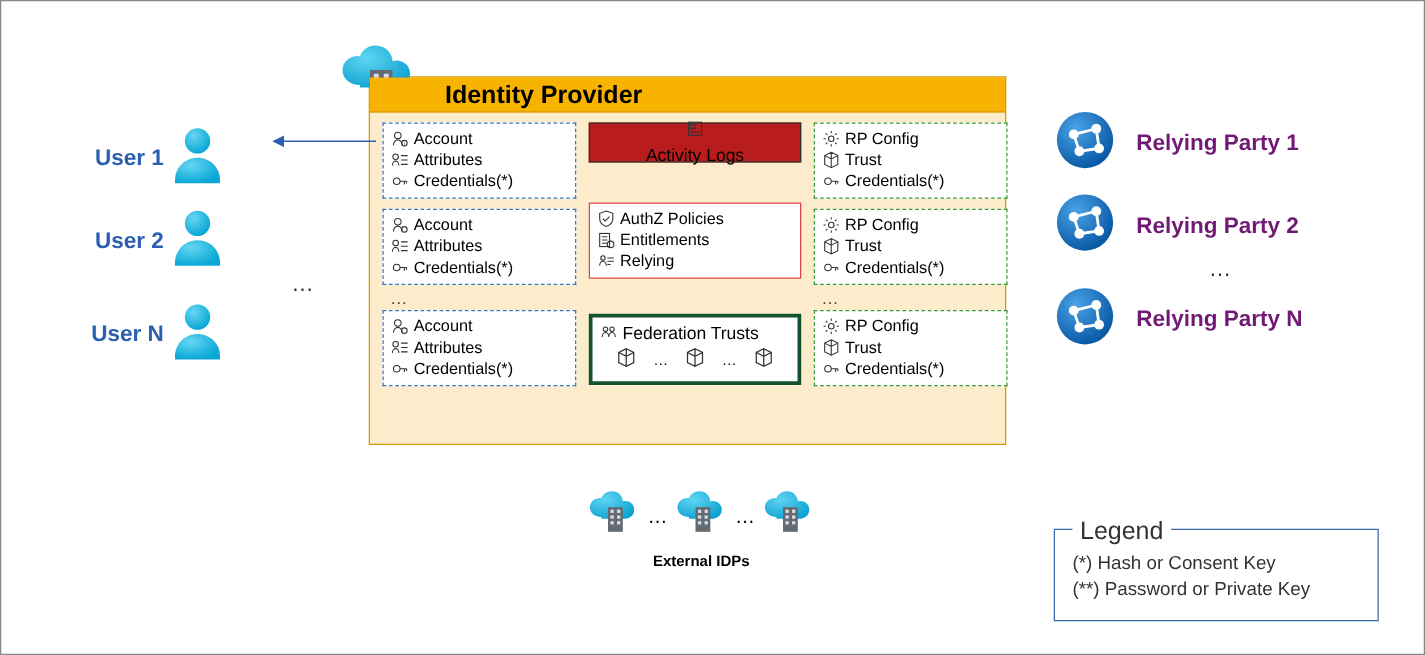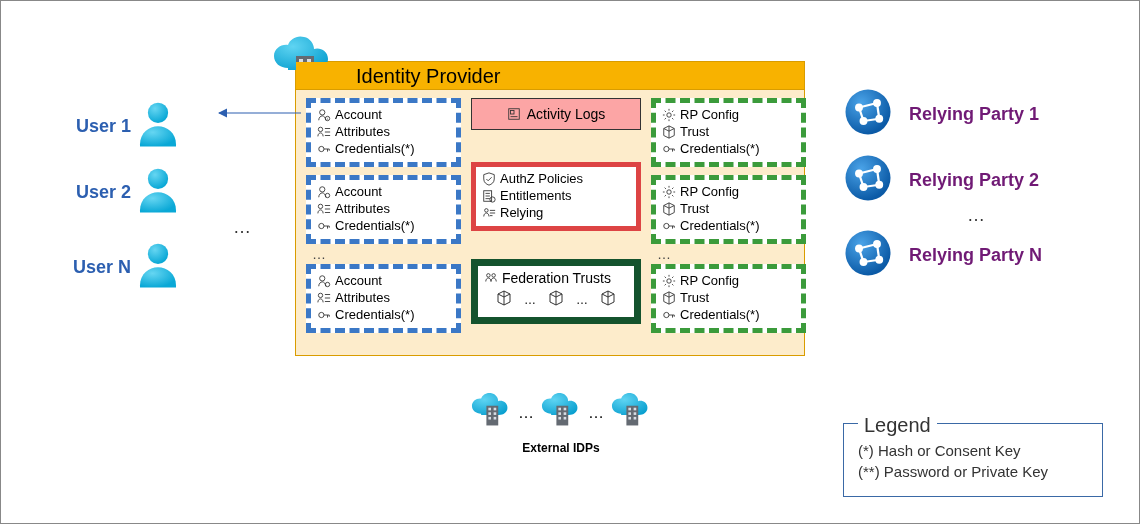--- a/index.html
+++ b/index.html
@@ -18,38 +18,38 @@
   
   .rp-col { position: absolute; right: 30px; top: 80px; width: 270px; }
   .rp-row { display: flex; align-items: center; height: 66px; }
   .rp-label { color: #701a75; font-weight: 700; font-size: 18px; margin-left: 14px; }
   .rp-dots { text-align: center; color: #333; font-size: 18px; margin-top:-8px; margin-bottom:-4px;}
 
   
   .idp { position: absolute; left: 294px; top: 60px; width: 510px; height: 295px;
          border: 1px solid #d99c00; background: #fdeccb; }
   .idp-header { position: relative; height: 28px; background: #f8b200; border-bottom: 1px solid #d99c00;
-                font-size: 20px; font-weight: 400; padding-left: 60px; line-height: 28px; }
+                font-size: 20px; font-weight: 700; padding-left: 60px; line-height: 28px; }
   .idp-body { display: grid; grid-template-columns: 155px 170px 155px;
               gap: 10px; padding: 8px 10px 10px 10px; position: relative; }
 
-  .info-box { border: 5px solid #a21caf; background: #fff; padding: 3px 6px 5px 6px; font-size: 13px; }
+  .info-box { border: 1px solid #a21caf; background: #fff; padding: 3px 6px 5px 6px; font-size: 13px; }
   .info-box.user { border-style: dashed; border-color: #3b78c6; }
   .info-box.rp   { border-style: dashed; border-color: #3b9b3b; }
   .info-box.red  { border-style: solid; border-color: #d44; position: relative; }
   .info-box.red::before { content:""; position:absolute; left:6px; top:6px; right:-6px; bottom:-6px;
                           border:1px solid #d44; z-index:-1; background:#fff; }
   .info-row { display: flex; align-items: center; gap: 4px; line-height: 17px; }
   .info-row .mini-icon { width: 14px; flex-shrink: 0; text-align: center; }
   .col-dots { font-size: 14px; color: #444; padding: 2px 0 2px 6px; }
 
-  .small-box { border: 1px solid #333; background: #fca5a5; height: 32px;
+  .small-box { border: 1px solid #333; background: #b91c1c; height: 32px;
                display: flex; align-items: center; justify-content: center; gap: 6px;
-               padding: 0 8px; font-size: 14px; margin-bottom: 10px; }
-  .fed-box { border:7px solid #14532d; background:#fff; font-size:14px; padding:4px 6px 8px 6px; }
+               padding: 0 8px; font-size: 14px; margin-bottom: 10px; flex-direction: column; }
+  .fed-box { border:3px solid #14532d; background:#fff; font-size:14px; padding:4px 6px 8px 6px; }
   .fed-box .title-row { display:flex; gap:4px; align-items:center; }
   .fed-cubes { display:flex; justify-content:space-evenly; align-items:center; margin-top:4px; font-size:12px; }
 
   
   .cloud-building { position: absolute; left: -28px; top: -28px; width: 70px; height: 60px; }
 
   
   .ext-idp-block { position: absolute; left: 430px; top: 390px; width: 260px; text-align: center; }
   .ext-idp-row { display: flex; justify-content: center; align-items: center; gap: 4px; }
   .ext-idp-label { font-weight: 700; font-size: 12px; margin-top: 6px; }

